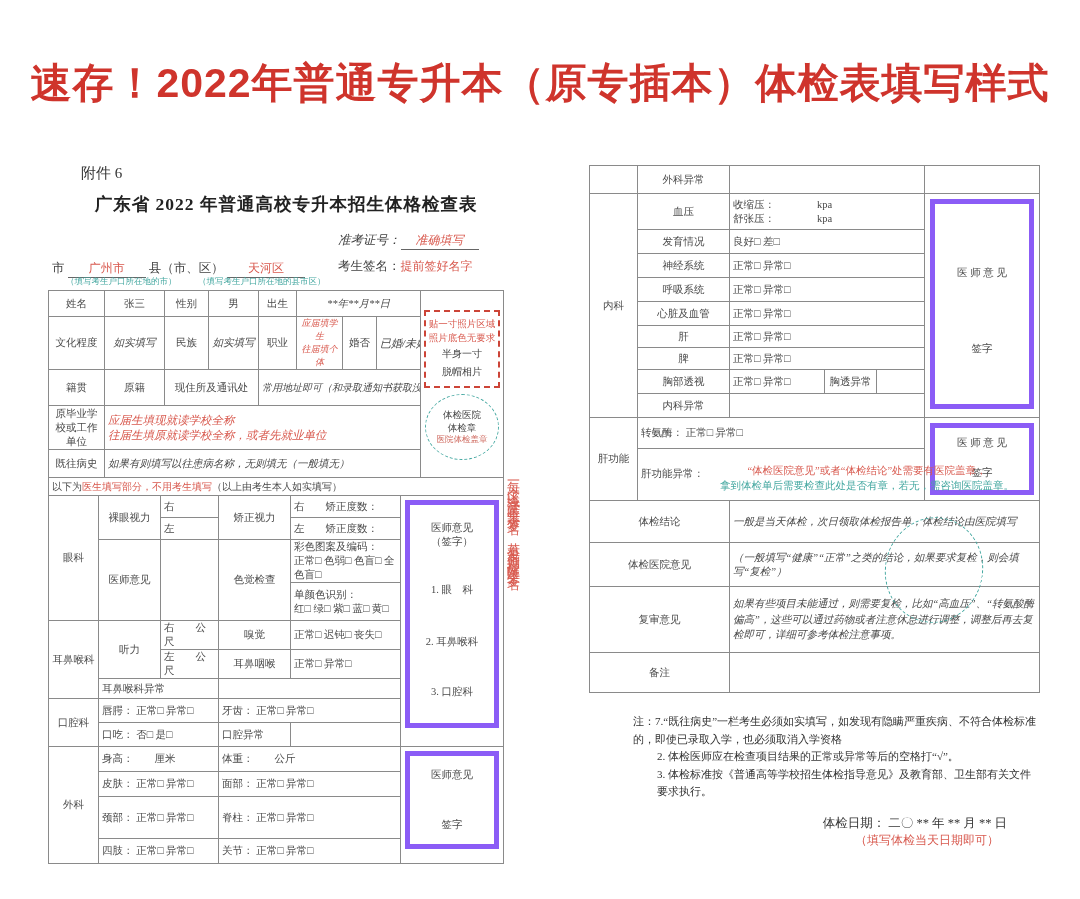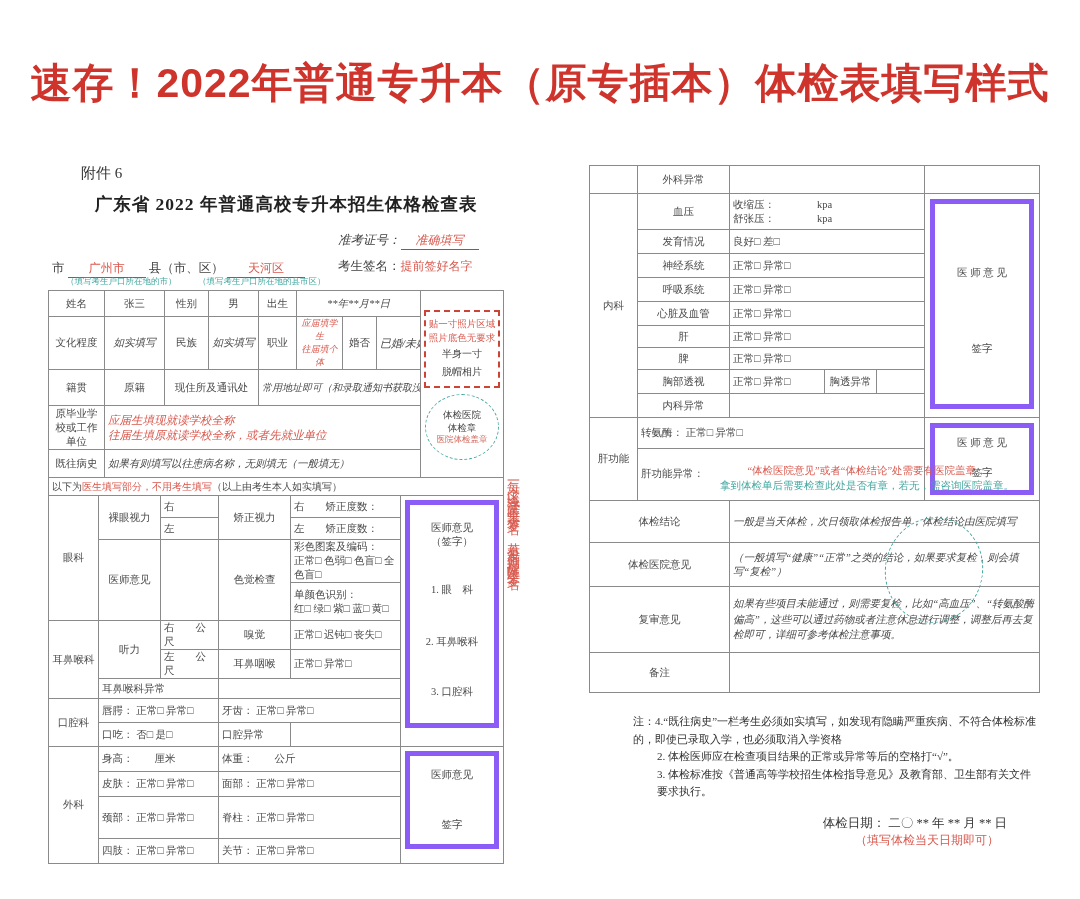--- a/index.html
+++ b/index.html
@@ -359,21 +359,21 @@
       </table>
 
     <div class="rt-overlay">
       <div class="red">“体检医院意见”或者“体检结论”处需要有医院盖章，</div>
       <div class="teal">拿到体检单后需要检查此处是否有章，若无，需咨询医院盖章。</div>
     </div>
 
     <div class="ellipse"></div>
 
     <div class="notes-block">
-      <div class="nb0">注：4.“既往病史”一栏考生必须如实填写，如发现有隐瞒严重疾病、不符合体检标准的，即使已录取入学，也必须取消入学资格</div>
+      <div class="nb0">注：7.“既往病史”一栏考生必须如实填写，如发现有隐瞒严重疾病、不符合体检标准的，即使已录取入学，也必须取消入学资格</div>
       <div class="nb">2. 体检医师应在检查项目结果的正常或异常等后的空格打“√”。</div>
       <div class="nb">3. 体检标准按《普通高等学校招生体检指导意见》及教育部、卫生部有关文件要求执行。</div>
     </div>
 
     <div class="date-block">体检日期： 二〇 ** 年 ** 月 ** 日</div>
     <div class="date-note rv12">（填写体检当天日期即可）</div>
   </div>
 
 </div>
 

